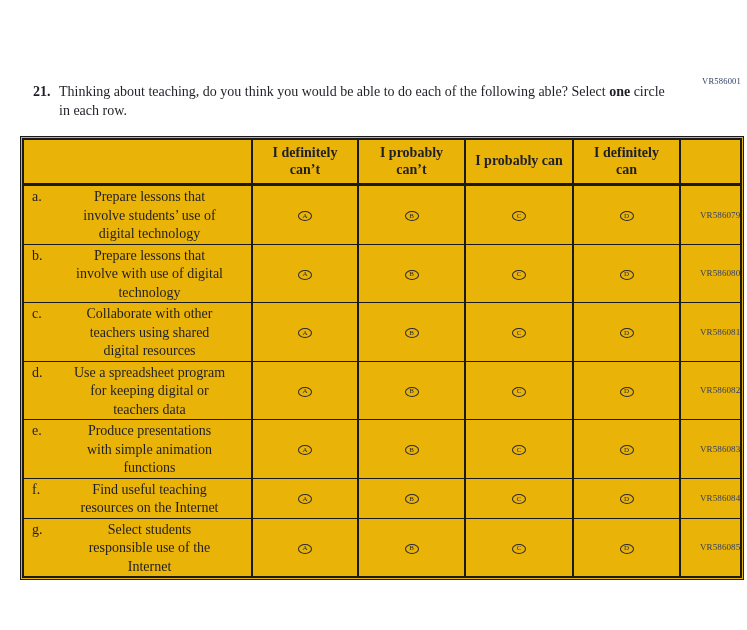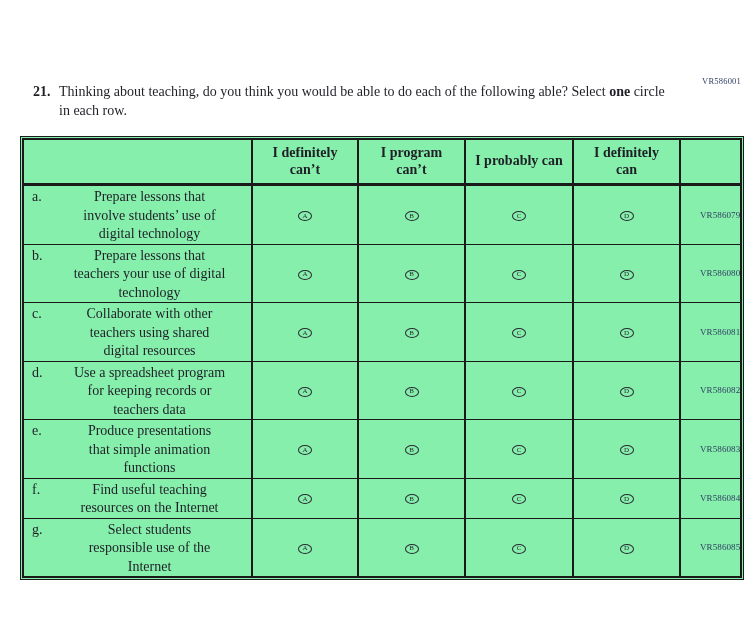--- a/index.html
+++ b/index.html
@@ -16,21 +16,21 @@
   .question {
     position:absolute; left:33px; top:83px; display:flex; width:640px;
     font-size:14px; line-height:18.5px;
   }
   .qnum { font-weight:bold; width:26px; flex:0 0 26px; }
   .qtext { flex:1; }
   .qtext span, .qtext b { display:inline; }
   .qline { display:block; }
   .table-wrap {
     position:absolute; left:20px; top:136px;
-    border:1px solid #1a1a1a; padding:1px; background:#86efac;
+    border:1px solid #1a1a1a; padding:1px; background:#eab308;
   }
   table {
     border-collapse:separate; border-spacing:0; table-layout:fixed;
     border:2.5px solid #1a1a1a;
   }
   col.c-label { width:227px; }
   col.c-opt1 { width:106px; }
   col.c-opt2 { width:107px; }
   col.c-opt3 { width:108px; }
   col.c-opt4 { width:107px; }
@@ -92,21 +92,21 @@
           <col class="c-opt1">
           <col class="c-opt2">
           <col class="c-opt3">
           <col class="c-opt4">
           <col class="c-code">
       </colgroup>
       <thead>
         <tr>
           <th></th>
           <th class="bl"><span class="hwrap">I definitely can’t</span></th>
-          <th class="bl"><span class="hwrap">I program can’t</span></th>
+          <th class="bl"><span class="hwrap">I probably can’t</span></th>
           <th class="bl"><span class="hwrap wide">I probably can</span></th>
           <th class="bl"><span class="hwrap">I definitely can</span></th>
           <th class="bl"></th>
         </tr>
       </thead>
       <tbody>
 
         <tr class="first h56">
           <td class="label">
             <div class="label-inner">
@@ -132,21 +132,21 @@
               </span></td>
           <td class="bl code">VR586079</td>
         </tr>
 
         <tr class="rest h56">
           <td class="label">
             <div class="label-inner">
                 <span class="letter">b.</span>
               <div class="lines">
                   <span>Prepare lessons that</span>
-                  <span>teachers your use of digital</span>
+                  <span>involve with use of digital</span>
                   <span>technology</span>
                 </div>
             </div>
           </td>
           <td class="bl"><span class="oval">
                 <span>A</span>
               </span></td>
           <td class="bl"><span class="oval">
                 <span>B</span>
               </span></td>
@@ -184,21 +184,21 @@
               </span></td>
           <td class="bl code">VR586081</td>
         </tr>
 
         <tr class="rest h56">
           <td class="label">
             <div class="label-inner">
                 <span class="letter">d.</span>
               <div class="lines">
                   <span>Use a spreadsheet program</span>
-                  <span>for keeping records or</span>
+                  <span>for keeping digital or</span>
                   <span>teachers data</span>
                 </div>
             </div>
           </td>
           <td class="bl"><span class="oval">
                 <span>A</span>
               </span></td>
           <td class="bl"><span class="oval">
                 <span>B</span>
               </span></td>
@@ -210,21 +210,21 @@
               </span></td>
           <td class="bl code">VR586082</td>
         </tr>
 
         <tr class="rest h56">
           <td class="label">
             <div class="label-inner">
                 <span class="letter">e.</span>
               <div class="lines">
                   <span>Produce presentations</span>
-                  <span>that simple animation</span>
+                  <span>with simple animation</span>
                   <span>functions</span>
                 </div>
             </div>
           </td>
           <td class="bl"><span class="oval">
                 <span>A</span>
               </span></td>
           <td class="bl"><span class="oval">
                 <span>B</span>
               </span></td>

